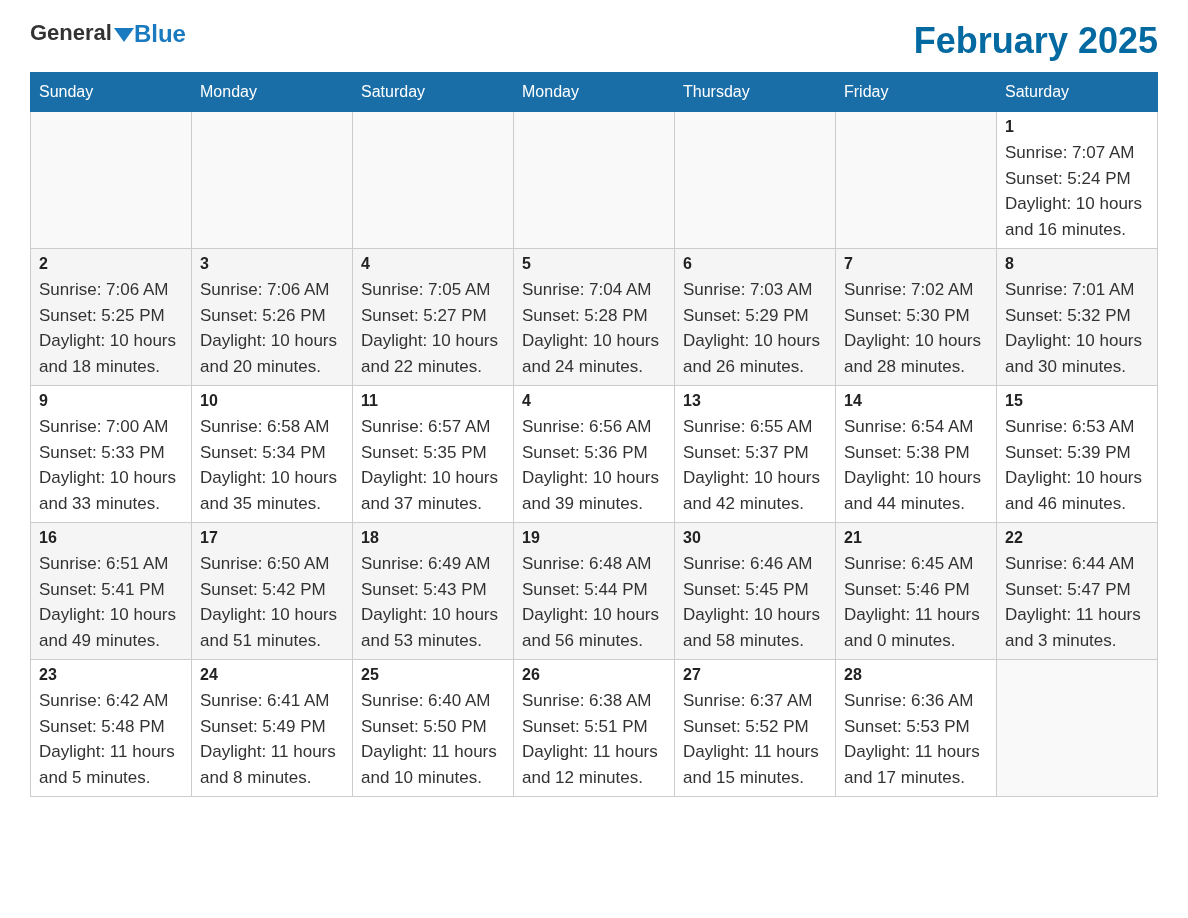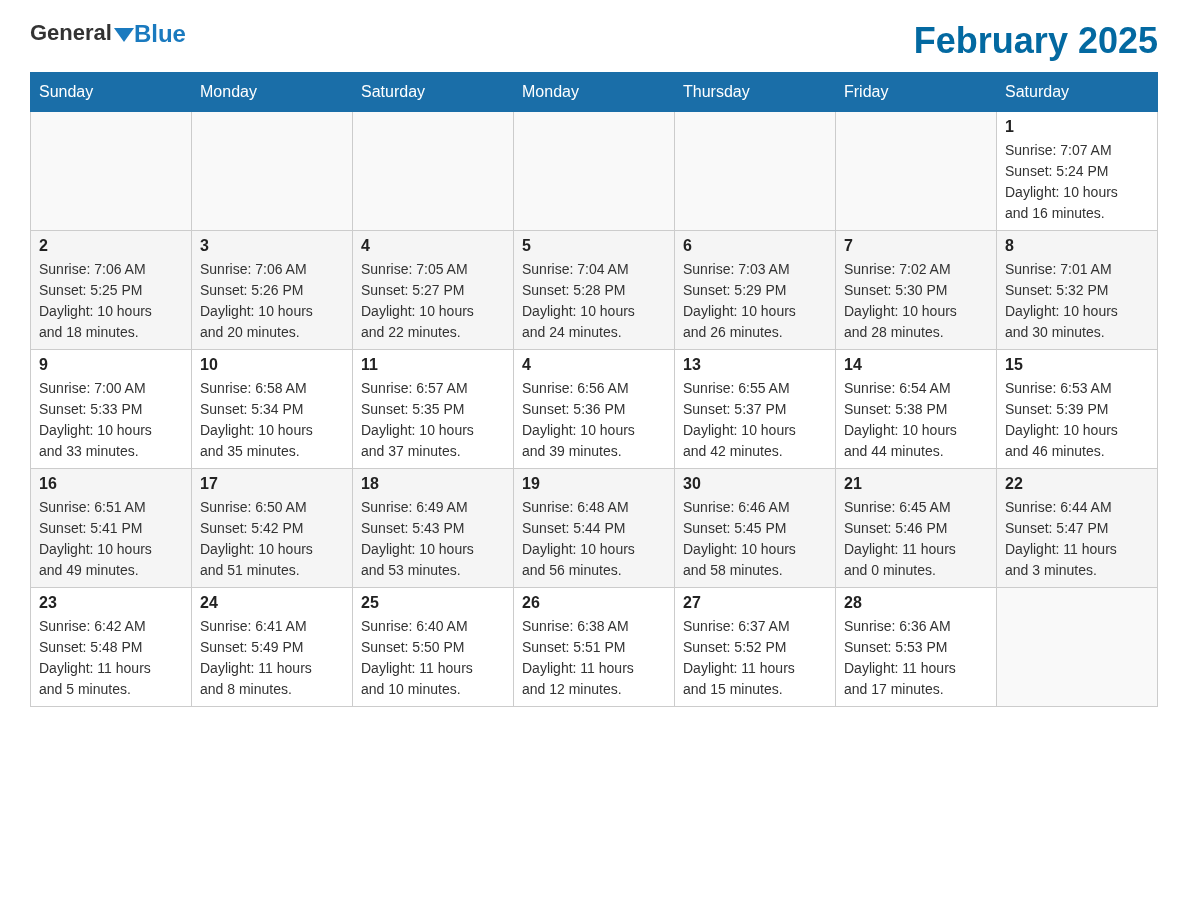--- a/index.html
+++ b/index.html
@@ -97,21 +97,21 @@
 
     .day-number {
       font-size: 16px;
       font-weight: bold;
       color: #222;
       display: block;
       margin-bottom: 4px;
     }
 
     .day-info {
-      font-size: 14px;
+      font-size: 17px;
       color: #333;
       line-height: 1.5;
     }
 
     .calendar tr:nth-child(even) td {
       background-color: #f5f5f5;
     }
 
     .calendar tr:nth-child(odd) td {
       background-color: #ffffff;

